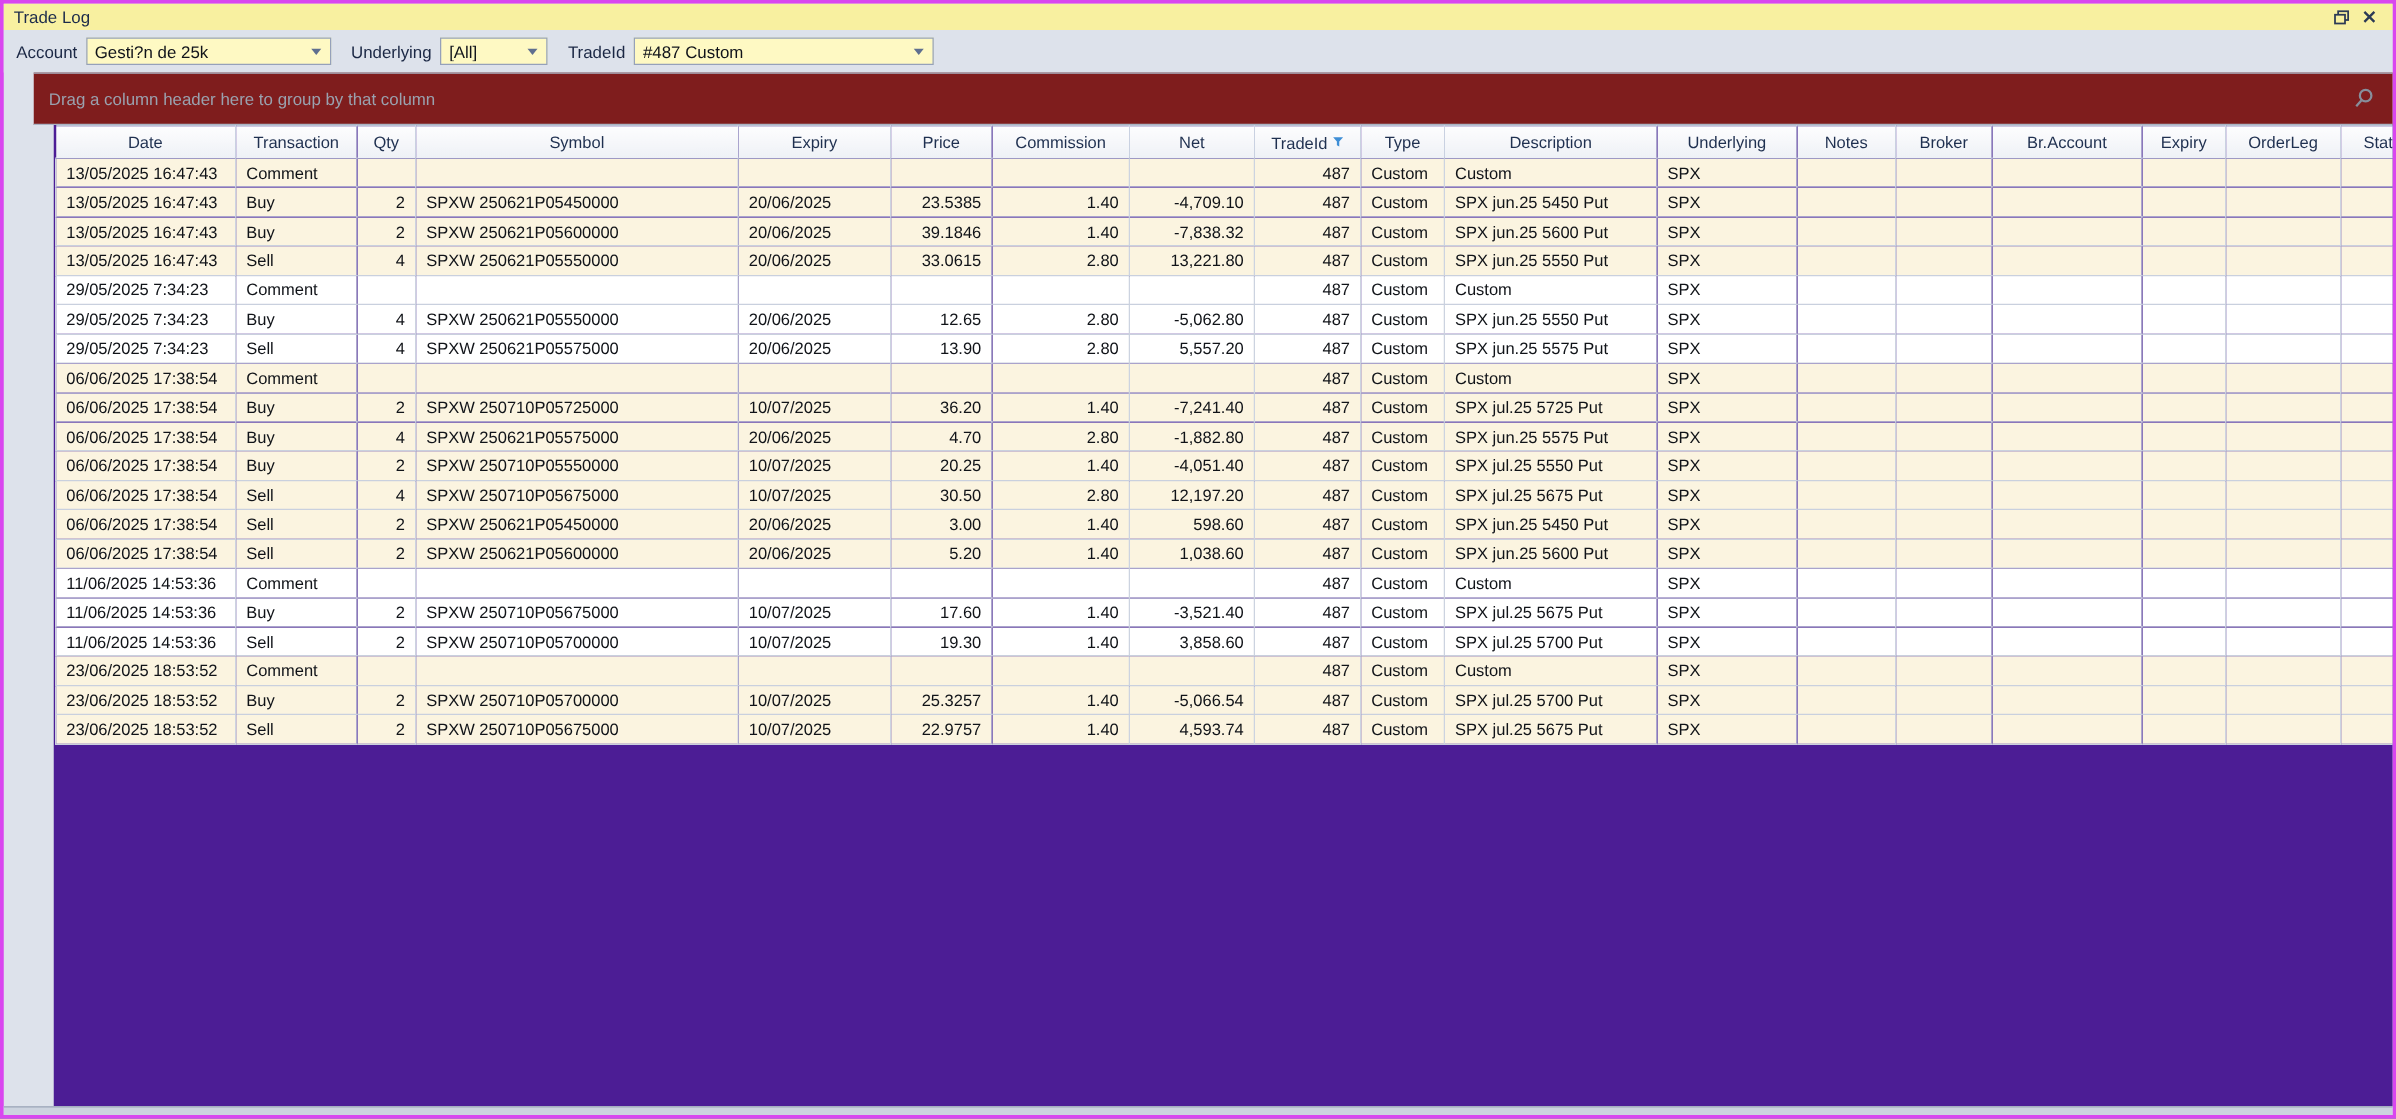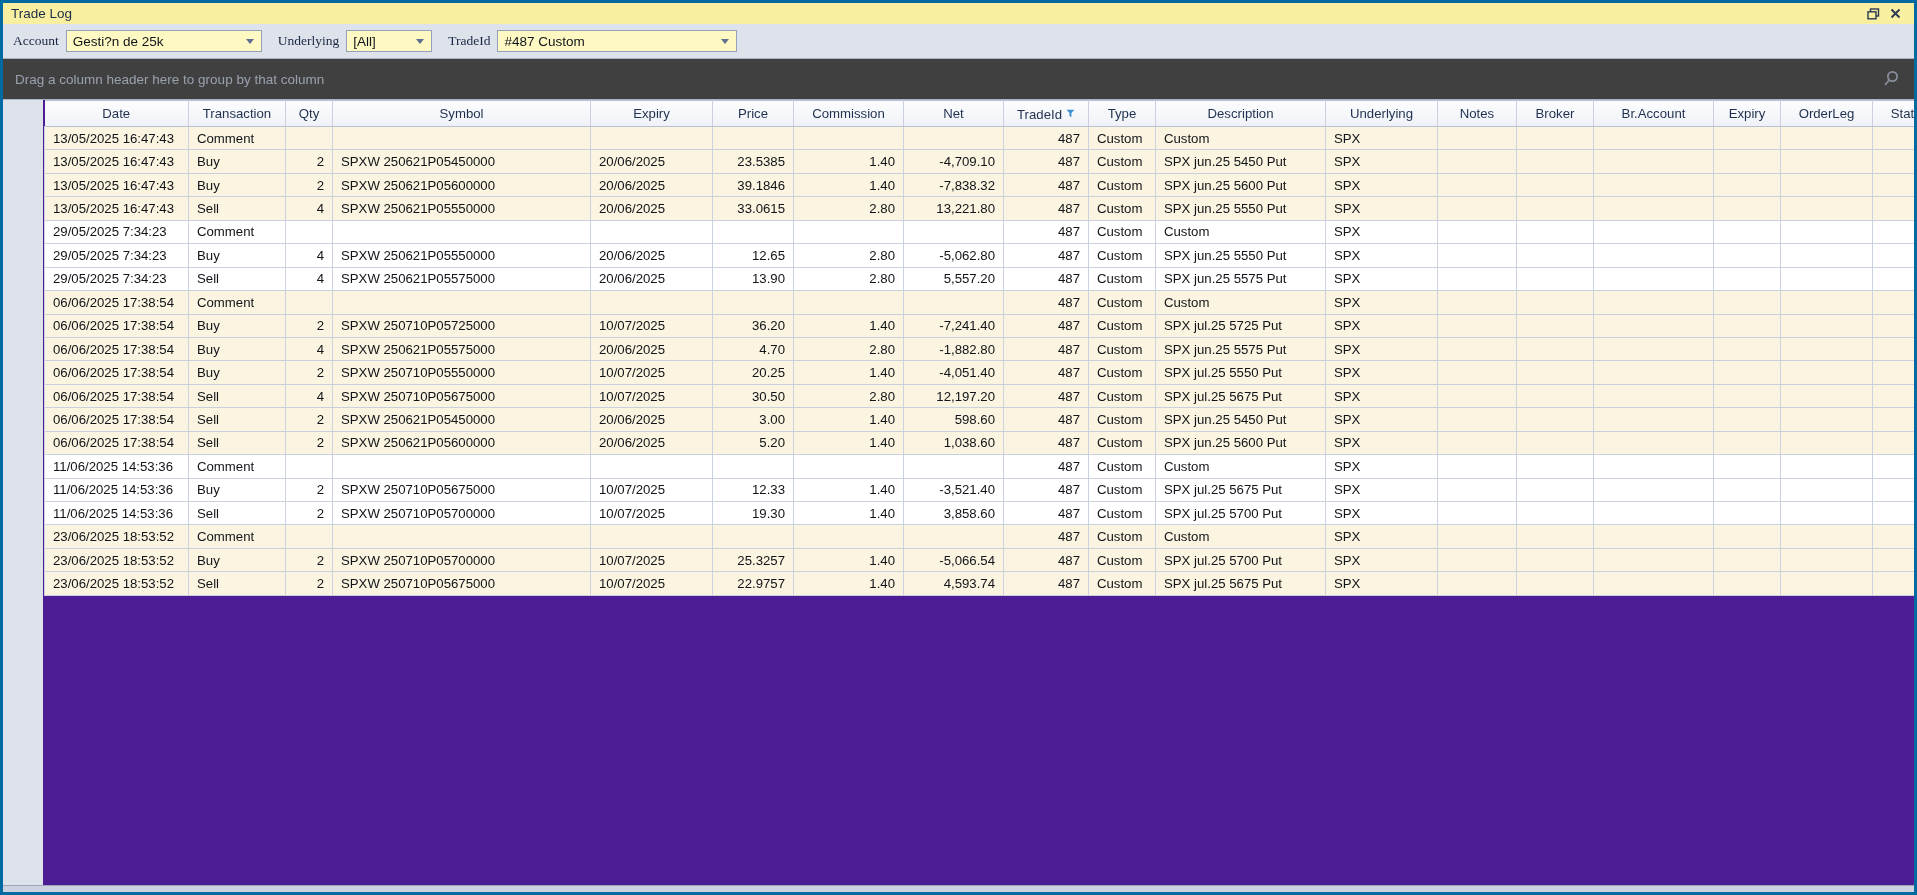--- a/index.html
+++ b/index.html
@@ -1,44 +1,44 @@
 <!DOCTYPE html>
 <html><head>
 <meta charset="utf-8">
 <style>
   * { margin:0; padding:0; box-sizing:border-box; }
   html,body { width:1917px; height:895px; overflow:hidden; background:#2e3c5c;
               font-family:"Liberation Sans", sans-serif; }
-  .window { width:1917px; height:895px; border:3px solid #0369a1;
+  .window { width:1917px; height:895px; border:3px solid #d946ef;
             display:flex; flex-direction:column; background:#dde2eb; }
 
   
   .titlebar { height:21px; background:#f8f0a0; display:flex; align-items:center;
               padding:0 8px; flex:0 0 auto; }
   .titlebar .title { color:#1c2b4a; font-size:13.5px; }
   .titlebar .spacer { flex:1; }
   .tb-btn { width:22px; height:18px; display:flex; align-items:center; justify-content:center; cursor:default; }
 
   
   .toolbar { height:34px; background:#dde2eb; display:flex; align-items:center;
              padding-left:10px; flex:0 0 auto; }
-  .tlabel { color:#1a2744; font-size:13.5px; margin-right:7px;font-family:Liberation Serif, serif; }
+  .tlabel { color:#1a2744; font-size:13.5px; margin-right:7px; }
   .combo { height:22px; background:#fef9c3; border:1px solid #95a1ba; display:flex;
            align-items:center; padding-left:6px; font-size:13.5px; color:#10131a;
            position:relative; margin-right:16px; }
   .combo .cval { flex:1; white-space:nowrap; overflow:hidden; }
   .combo .arrow { width:0; height:0; border-left:4px solid transparent; border-right:4px solid transparent;
                   border-top:5px solid #5f6f8f; margin:0 7px 0 4px; flex:0 0 auto; }
   .combo.account { width:196px; }
   .combo.underlying { width:86px; }
   .combo.tradeid { width:240px; }
 
   
-  .groupbar { height:42px; background:#404040; border-top:1px solid #aab3c3; border-bottom:1px solid #aab3c3;
-              display:flex; align-items:center; padding:0 14px 0 12px; flex:0 0 auto; }
+  .groupbar { height:42px; background:#7f1d1d; border-top:1px solid #aab3c3; border-bottom:1px solid #aab3c3;
+              display:flex; align-items:center; padding:0 14px 0 12px; flex:0 0 auto;margin-left:24px; }
   .groupbar .hint { color:#9aa1ae; font-size:13.5px; flex:1; }
 
   
   .gridwrap { flex:1 1 auto; background:#4c1d95; overflow:hidden; padding-left:1px;margin-left:40px; }
   table.grid { border-collapse:collapse; table-layout:fixed; width:1902px; }
   table.grid th { height:26px; background:linear-gradient(#fdfdfe,#eef1f6);
                   border-right:1px solid #c9d1e1; border-top:1px solid #b9c2d4; border-bottom:1px solid #b9c2d4;
                   font-weight:normal; font-size:13.2px; color:#1f3050; text-align:center;
                   overflow:hidden; white-space:nowrap; position:relative; cursor:default; }
   table.grid th .flt { margin-left:4px; vertical-align:1px; }
@@ -448,21 +448,21 @@
             <td class="al"></td>
             <td class="al"></td>
             <td class="al"></td>
           </tr>
           <tr class="white">
             <td class="al">11/06/2025 14:53:36</td>
             <td class="al">Buy</td>
             <td class="ar">2</td>
             <td class="al pre">SPXW  250710P05675000</td>
             <td class="ac">10/07/2025</td>
-            <td class="ar">12.33</td>
+            <td class="ar">17.60</td>
             <td class="ar">1.40</td>
             <td class="ar">-3,521.40</td>
             <td class="ar">487</td>
             <td class="al">Custom</td>
             <td class="al">SPX jul.25 5675 Put</td>
             <td class="al">SPX</td>
             <td class="al"></td>
             <td class="al"></td>
             <td class="al"></td>
             <td class="al"></td>

